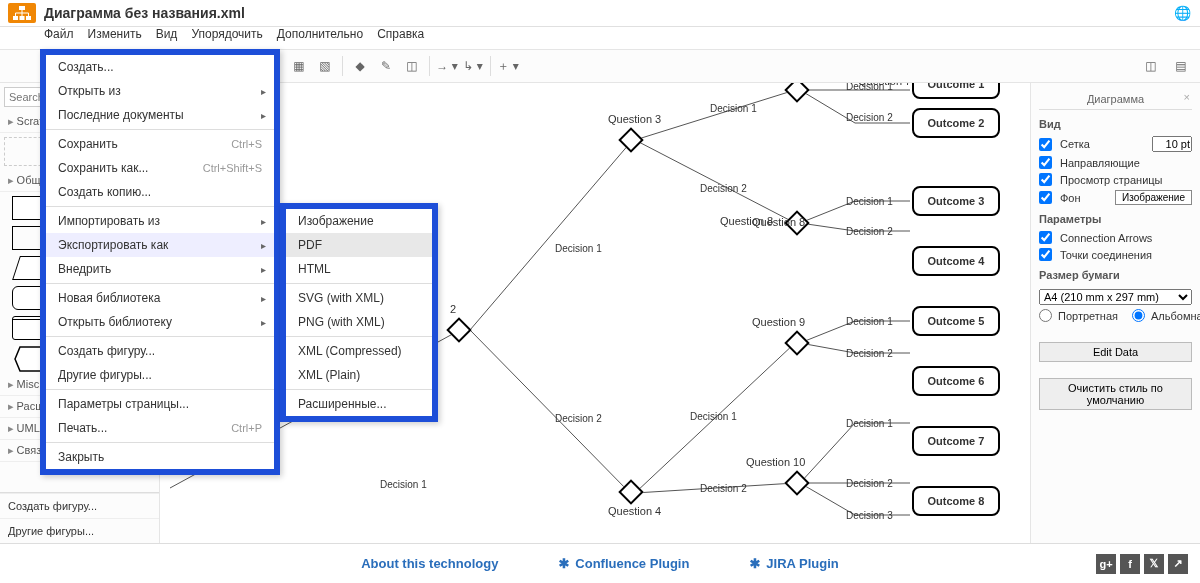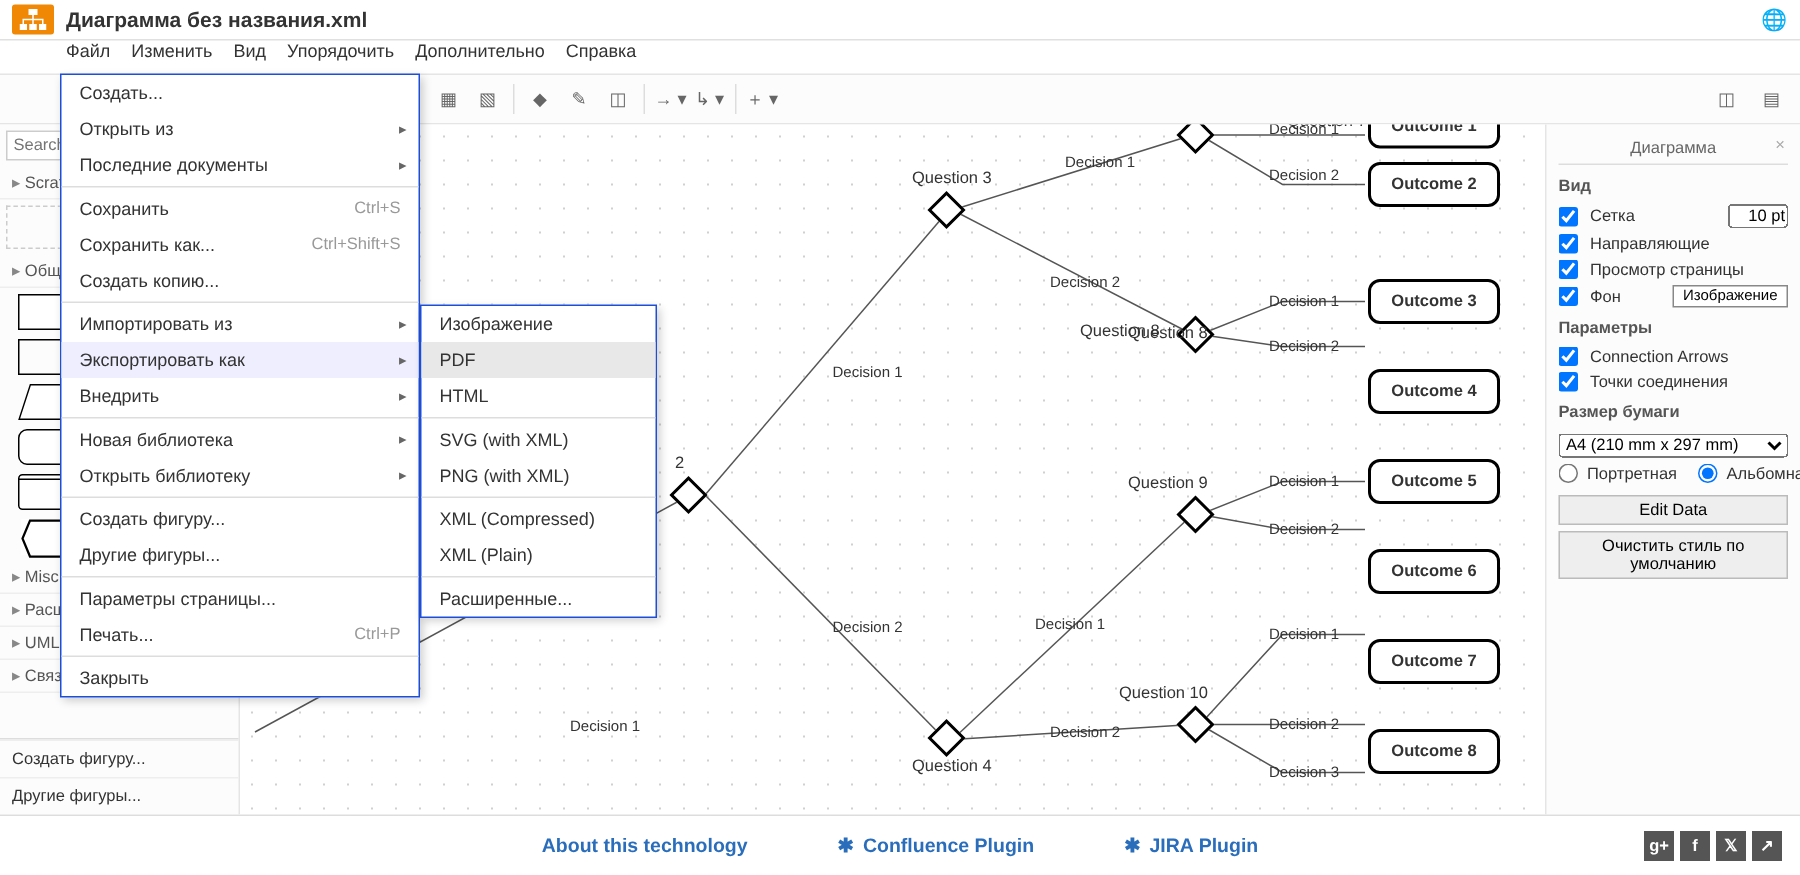--- a/index.html
+++ b/index.html
@@ -31,29 +31,29 @@
 .canvas{flex:1;position:relative;background:#fff;overflow:hidden}
 .dots{position:absolute;inset:0;background-image:radial-gradient(#d0d0d0 0.5px,transparent 0.5px);background-size:16px 16px}
 .rightpanel{width:170px;border-left:1px solid #e5e5e5;background:#fcfcfc;padding:6px 8px;font-size:11px}
 .rp-title{text-align:center;color:#666;padding:4px 0;border-bottom:1px solid #ddd;position:relative}
 .rp-close{position:absolute;right:2px;top:2px;color:#aaa;cursor:pointer}
 .rp-section{margin-top:8px}
 .rp-h{font-weight:bold;color:#555;margin-bottom:6px}
 .rp-row{display:flex;align-items:center;gap:6px;margin-bottom:4px}
 .rp-row input[type=checkbox]{margin-right:2px}
 .rp-select{width:100%;font-size:11px;margin-top:2px}
-.rp-btn{width:100%;padding:3px;font-size:11px;margin-top:4px;background:#eee;border:1px solid #bbb;cursor:pointer}
+.rp-btn{width:100%;padding:3px;font-size:11px;margin-top:16px;background:#eee;border:1px solid #bbb;cursor:pointer}
 .ptinput{width:40px;font-size:11px;text-align:right;margin-left:auto}
 .imgbtn{border:1px solid #888;padding:1px 6px;font-size:10px;background:#fff;cursor:pointer}
 .footer{height:40px;border-top:1px solid #ddd;display:flex;align-items:center;justify-content:center;gap:60px;background:#fff;position:relative}
 .flink{color:#2a6ebb;font-weight:bold;font-size:13px;cursor:pointer;display:flex;align-items:center;gap:6px}
 .social{position:absolute;right:12px;display:flex;gap:4px}
 .sicon{width:20px;height:20px;background:#666;color:#fff;display:flex;align-items:center;justify-content:center;font-size:11px;font-weight:bold}
 
-.dropdown{position:absolute;background:#fff;border:1px solid #1d4ed8;box-shadow:2px 2px 6px rgba(0,0,0,0.2);z-index:100;font-size:12px}
+.dropdown{position:absolute;background:#fff;border:6px solid #1d4ed8;box-shadow:2px 2px 6px rgba(0,0,0,0.2);z-index:100;font-size:12px}
 .dd1{left:40px;top:49px;width:240px}
 .ddi{padding:5px 12px;display:flex;align-items:center;cursor:pointer;position:relative}
 .ddi:hover,.ddi.hover{background:#eef}
 .ddi.sub::after{content:"▸";position:absolute;right:8px;color:#666;font-size:10px}
 .ddi .sc{margin-left:auto;color:#999;font-size:11px}
 .ddsep{height:1px;background:#ddd;margin:2px 0}
 .dd2{left:280px;top:203px;width:158px}
 .dd2 .ddi.hl{background:#e8e8e8}
 
 .node{position:absolute;font-size:11px}

